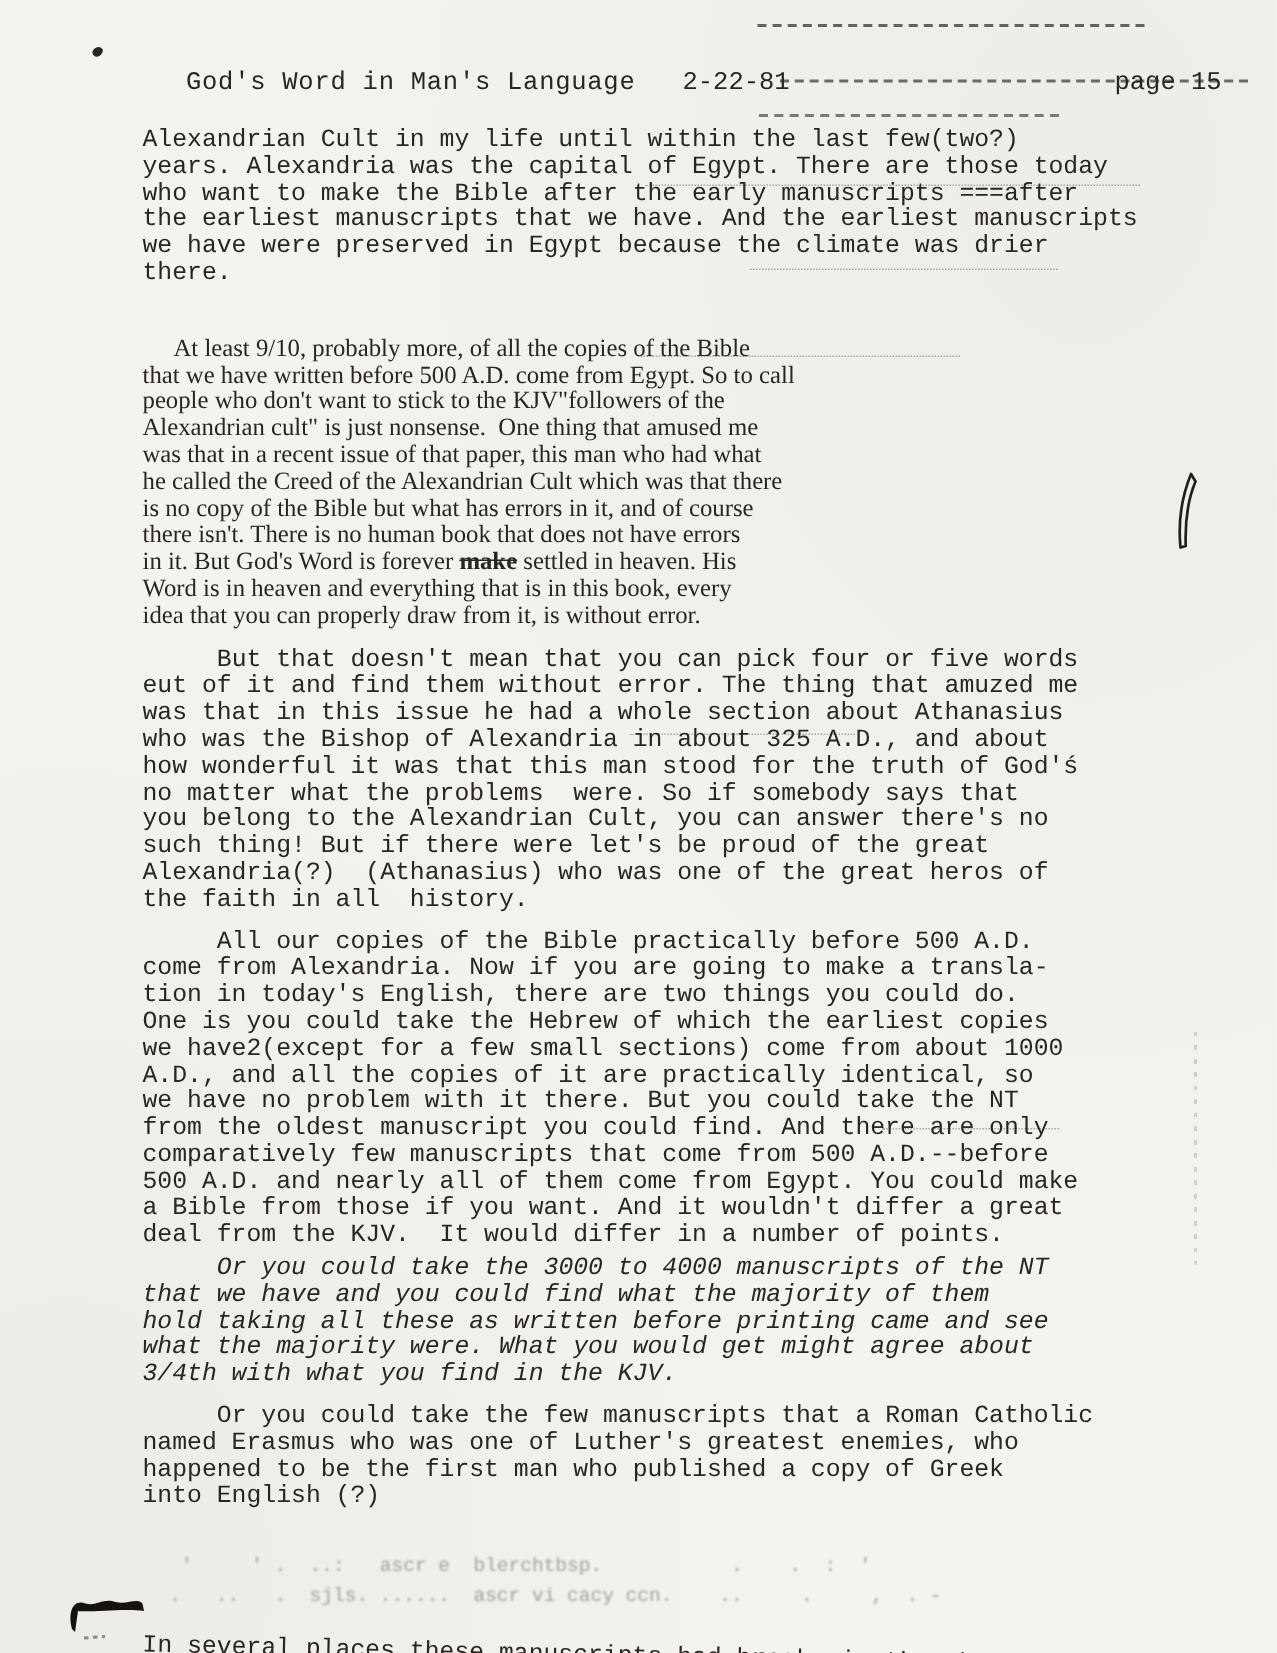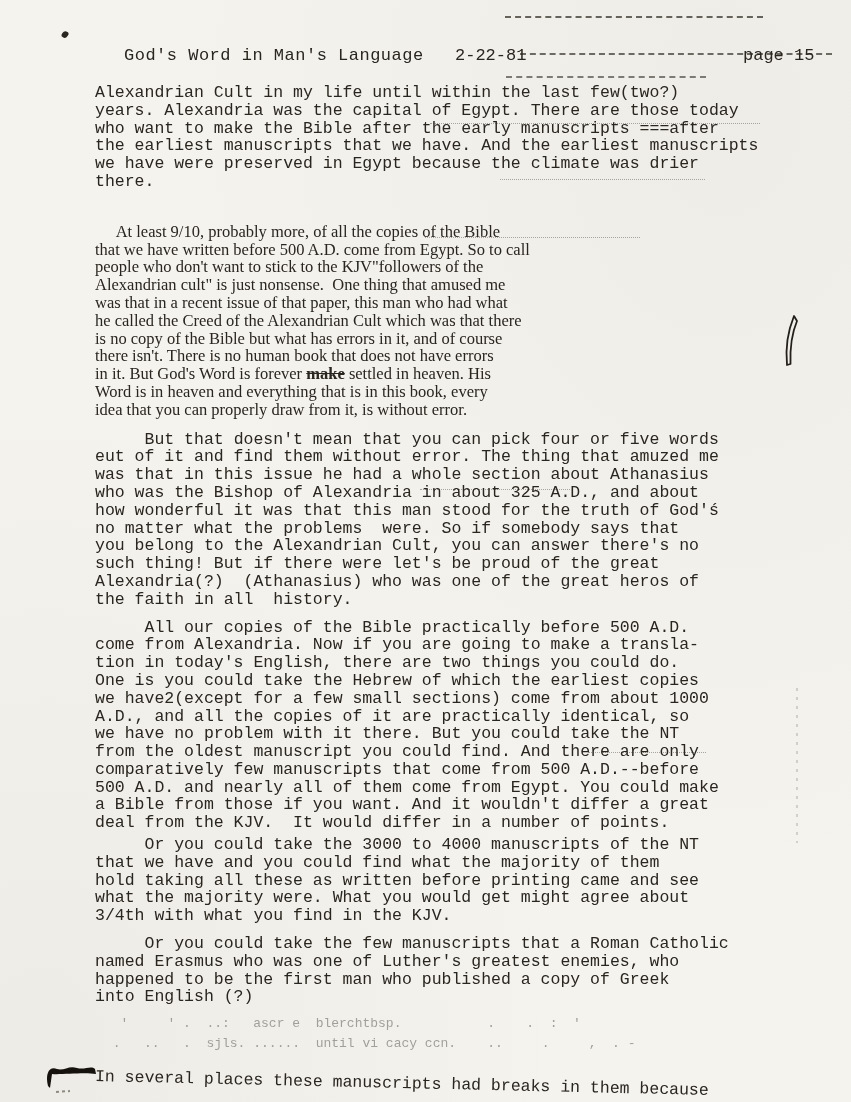--- a/index.html
+++ b/index.html
@@ -19,21 +19,21 @@
   .page-header{position:absolute;top:46px;left:0;width:100%;height:24px;font-size:17px;}
   .hdr-title{position:absolute;left:124px;top:0;letter-spacing:0.5px;}
   .hdr-date{position:absolute;left:455px;top:0;}
   .hdr-page{position:absolute;left:743px;top:0;}
   .text-col{
     position:absolute;left:95px;top:84px;width:700px;
     font-size:16.5px;line-height:17.8px;
   }
   .para{margin:0;white-space:pre-wrap;}
   .m1{margin-bottom:32px;} .m2{margin-bottom:12px;font-family:Liberation Serif, serif;} .m3{margin-bottom:10px;}
-  .m4{margin-bottom:4px;}  .m5{margin-bottom:10px;} .m6{margin-bottom:8px;}
+  .m4{margin-bottom:4px;}  .m5{margin-bottom:10px;font-style:italic;} .m6{margin-bottom:28px;}
   .struck{text-decoration:line-through;font-weight:bold;}
   .ghost-block{margin:0 0 0 10px;}
   .ghost{
     white-space:pre;color:#8d8c86;filter:blur(0.7px);opacity:.8;
     font-size:13px;line-height:20px;
   }
   .last-line{
     margin-top:14px;white-space:pre;
     transform:rotate(1.3deg);transform-origin:0 50%;
     font-size:16.5px;
@@ -139,17 +139,17 @@
 hold taking all these as written before printing came and see
 what the majority were. What you would get might agree about
 3/4th with what you find in the KJV.</p>
   <p class="para m6">     Or you could take the few manuscripts that a Roman Catholic
 named Erasmus who was one of Luther's greatest enemies, who
 happened to be the first man who published a copy of Greek
 into English (?)</p>
 
   <div class="ghost-block">
     <div class="ghost">  '     ' .  ..:   ascr e  blerchtbsp.           .    .  :  '</div>
-    <div class="ghost"> .   ..   .  sjls. ......  until vi cacy ccn.    ..     .     ,  . -</div>
+    <div class="ghost"> .   ..   .  sjls. ......  ascr vi cacy ccn.    ..     .     ,  . -</div>
   </div>
 
   <p class="para last-line">In several places these manuscripts had breaks in them because</p>
 </div>
 
 </body></html>

